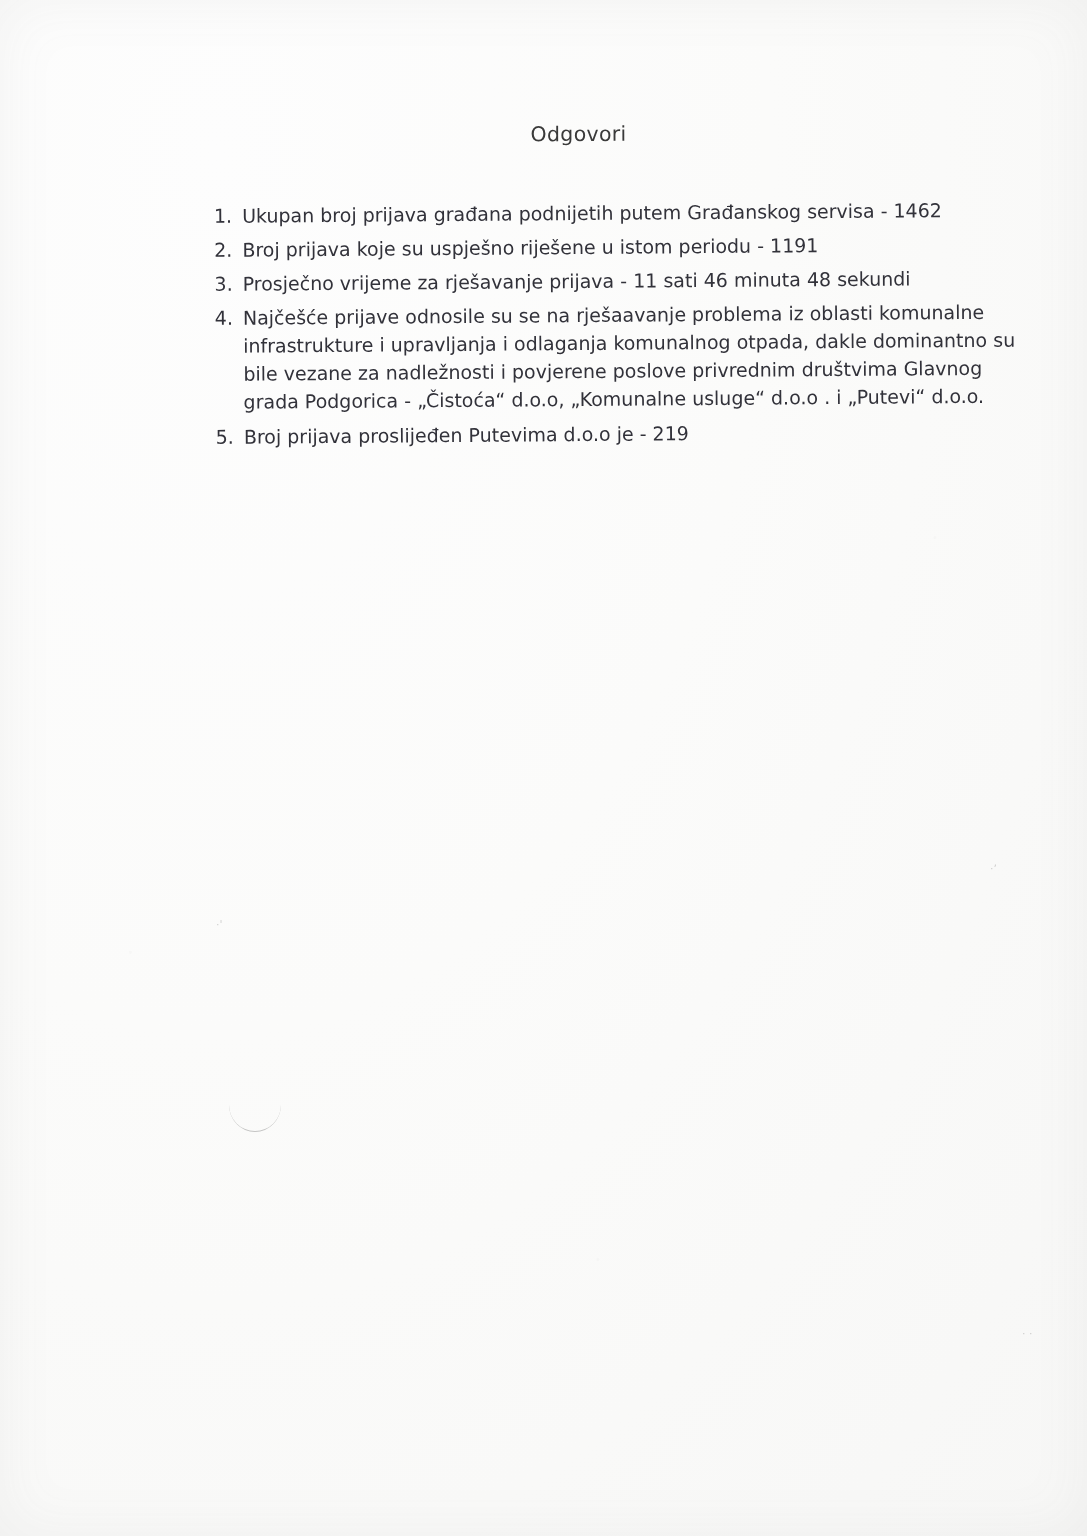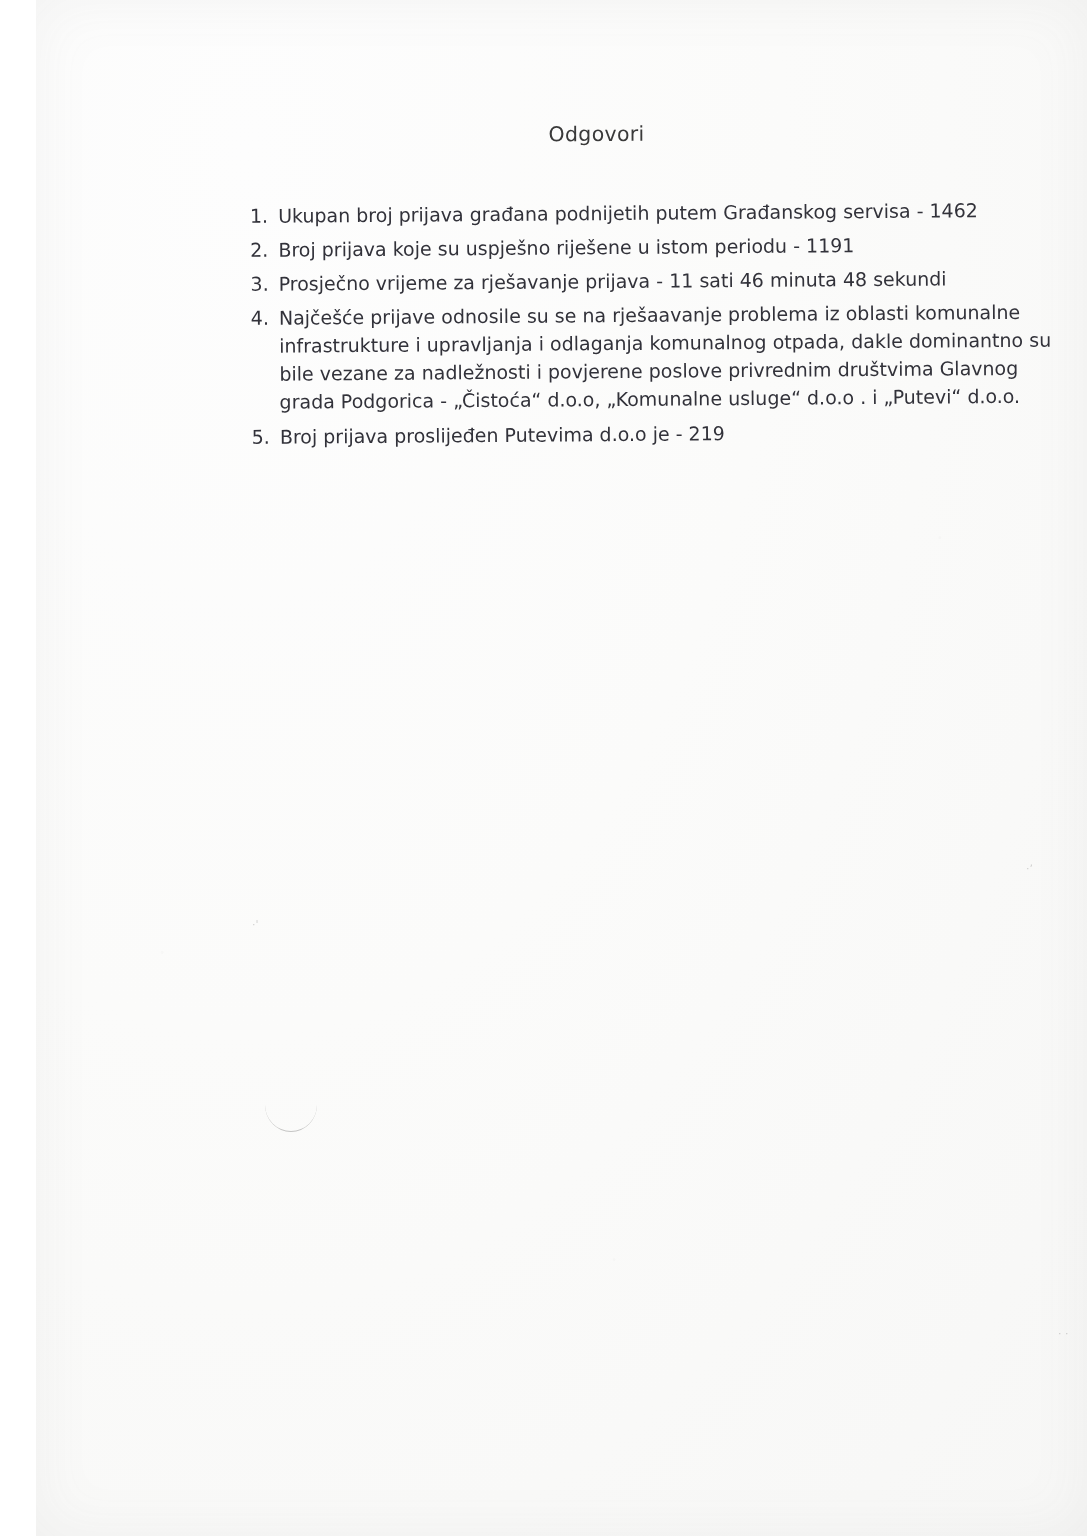--- a/index.html
+++ b/index.html
@@ -15,21 +15,20 @@
     color: #2b2b2b;
     overflow: hidden;
   }
 
   
   .page {
     position: absolute;
     inset: 0;
     background:
       radial-gradient(ellipse at 20% 10%, #fdfdfd 0%, #fbfbfa 45%, #f7f7f6 100%);
-    margin-left: 36px;
   }
 
   .scan-noise {
     position: absolute;
     inset: 0;
     pointer-events: none;
     background:
       radial-gradient(circle at 12% 62%, rgba(0,0,0,0.025) 0 1px, transparent 2px),
       radial-gradient(circle at 86% 35%, rgba(0,0,0,0.02) 0 1px, transparent 2px),
       radial-gradient(circle at 55% 82%, rgba(0,0,0,0.018) 0 1px, transparent 2px),

